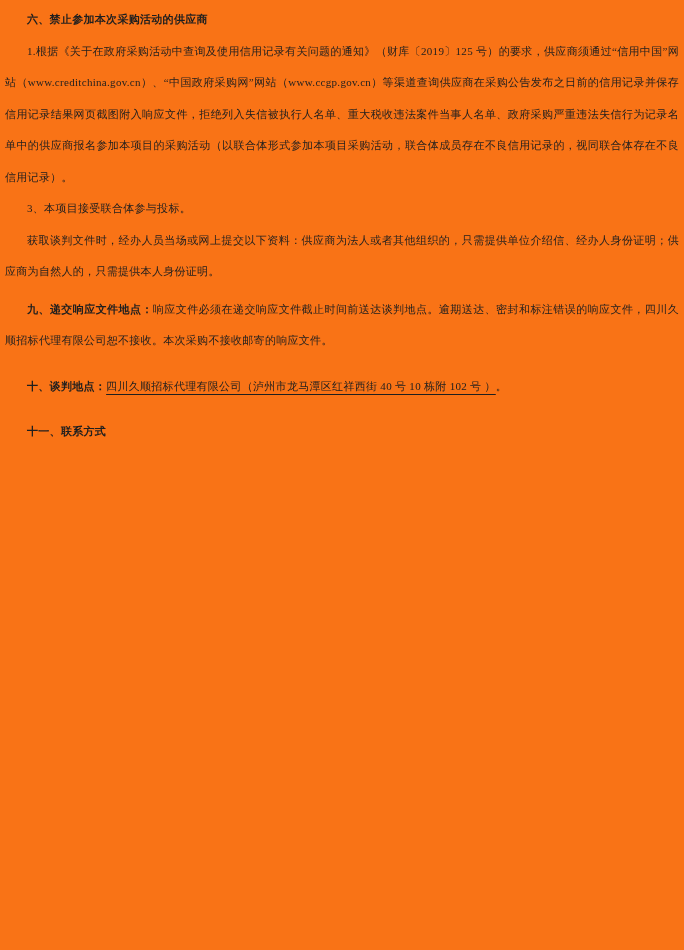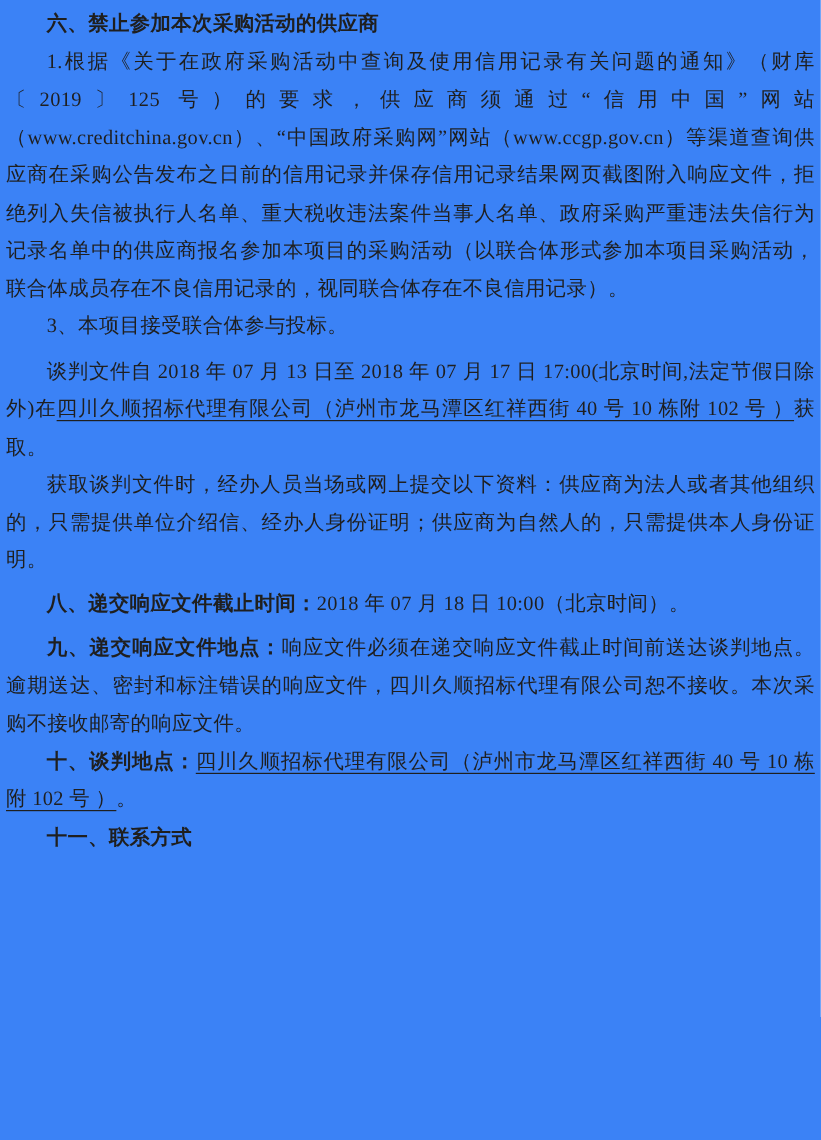--- a/index.html
+++ b/index.html
@@ -11,61 +11,59 @@
     width: 684px;
     height: 950px;
     overflow: hidden;
   }
   .page {
     box-sizing: border-box;
     width: 684px;
     height: 950px;
     padding: 4px 5px 0 5px;
     font-family: "Liberation Serif", "DejaVu Serif", serif;
-    font-size: 17px;
+    font-size: 11px;
     line-height: 31.5px;
     color: #1f1f1f;
-    background: #3b82f6;
+    background: #f97316;
   }
   .para {
     margin: 0;
     text-indent: 2em;
     text-align: justify;
     letter-spacing: 0.3px;
   }
   .bold {
     font-weight: bold;
   }
   .ul {
     text-decoration: underline;
     text-underline-offset: 4px;
   }
   .gap-s  { margin-top: 4px; }
   .gap-m  { margin-top: 6px; }
-  .gap-l  { margin-top: 0; }
+  .gap-l  { margin-top: 14px; }
 </style>
 </head>
 <body>
 
 <div class="page">
 
   <p class="para bold">六、禁止参加本次采购活动的供应商</p>
 
   <p class="para">1.根据《关于在政府采购活动中查询及使用信用记录有关问题的通知》（财库〔2019〕125 号）的要求，供应商须通过“信用中国”网站（www.creditchina.gov.cn）、“中国政府采购网”网站（www.ccgp.gov.cn）等渠道查询供应商在采购公告发布之日前的信用记录并保存信用记录结果网页截图附入响应文件，拒绝列入失信被执行人名单、重大税收违法案件当事人名单、政府采购严重违法失信行为记录名单中的供应商报名参加本项目的采购活动（以联合体形式参加本项目采购活动，联合体成员存在不良信用记录的，视同联合体存在不良信用记录）。</p>
 
 
   <p class="para">3、本项目接受联合体参与投标。</p>
 
 
-  <p class="para gap-m"><span>谈判文件自 2018 年 07 月 13 日至 2018 年 07 月 17 日 17:00(北京时间,法定节假日除外)在</span><span class="ul">四川久顺招标代理有限公司（泸州市龙马潭区红祥西街 40 号 10 栋附 102 号 ）</span><span>获取。</span></p>
 
 
   <p class="para">获取谈判文件时，经办人员当场或网上提交以下资料：供应商为法人或者其他组织的，只需提供单位介绍信、经办人身份证明；供应商为自然人的，只需提供本人身份证明。</p>
 
-  <p class="para gap-s"><span class="bold">八、递交响应文件截止时间：</span><span>2018 年 07 月 18 日 10:00（北京时间）。</span></p>
 
   <p class="para gap-m"><span class="bold">九、递交响应文件地点：</span><span>响应文件必须在递交响应文件截止时间前送达谈判地点。逾期送达、密封和标注错误的响应文件，四川久顺招标代理有限公司恕不接收。本次采购不接收邮寄的响应文件。</span></p>
 
   <p class="para gap-l"><span class="bold">十、谈判地点：</span><span class="ul">四川久顺招标代理有限公司（泸州市龙马潭区红祥西街 40 号 10 栋附 102 号 ）</span><span>。</span></p>
 
   <p class="para bold gap-l">十一、联系方式</p>
 
 </div>
 
 </body></html>

